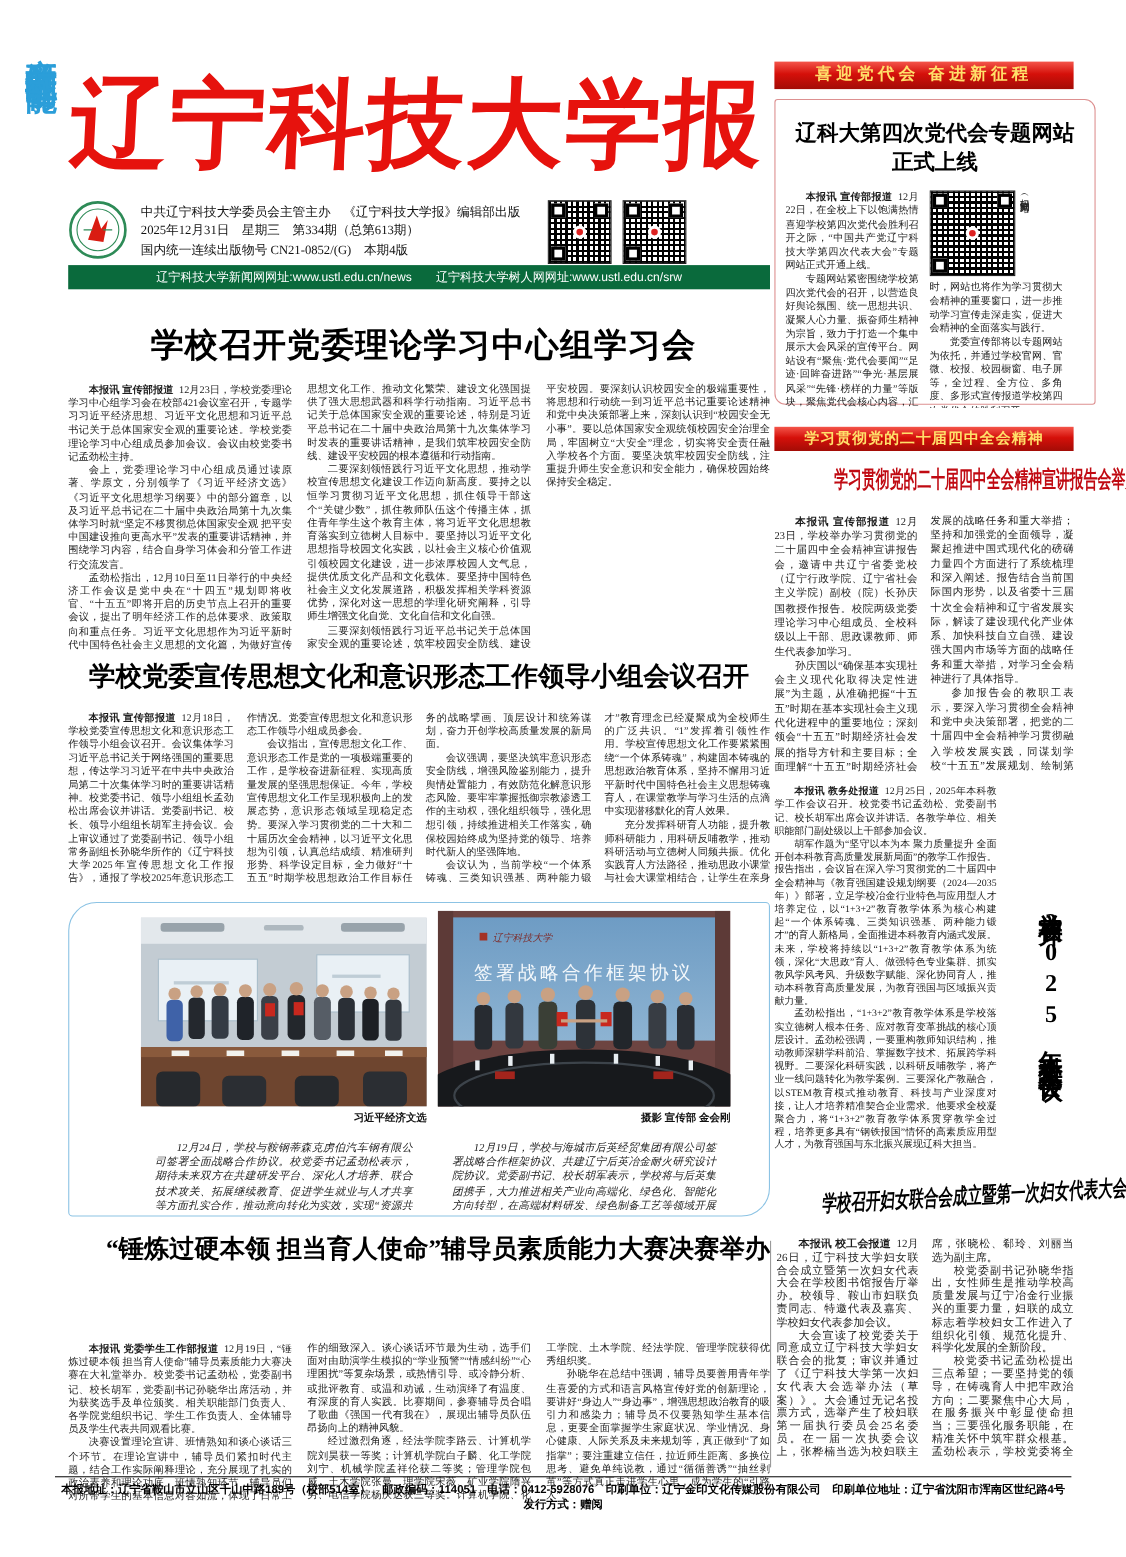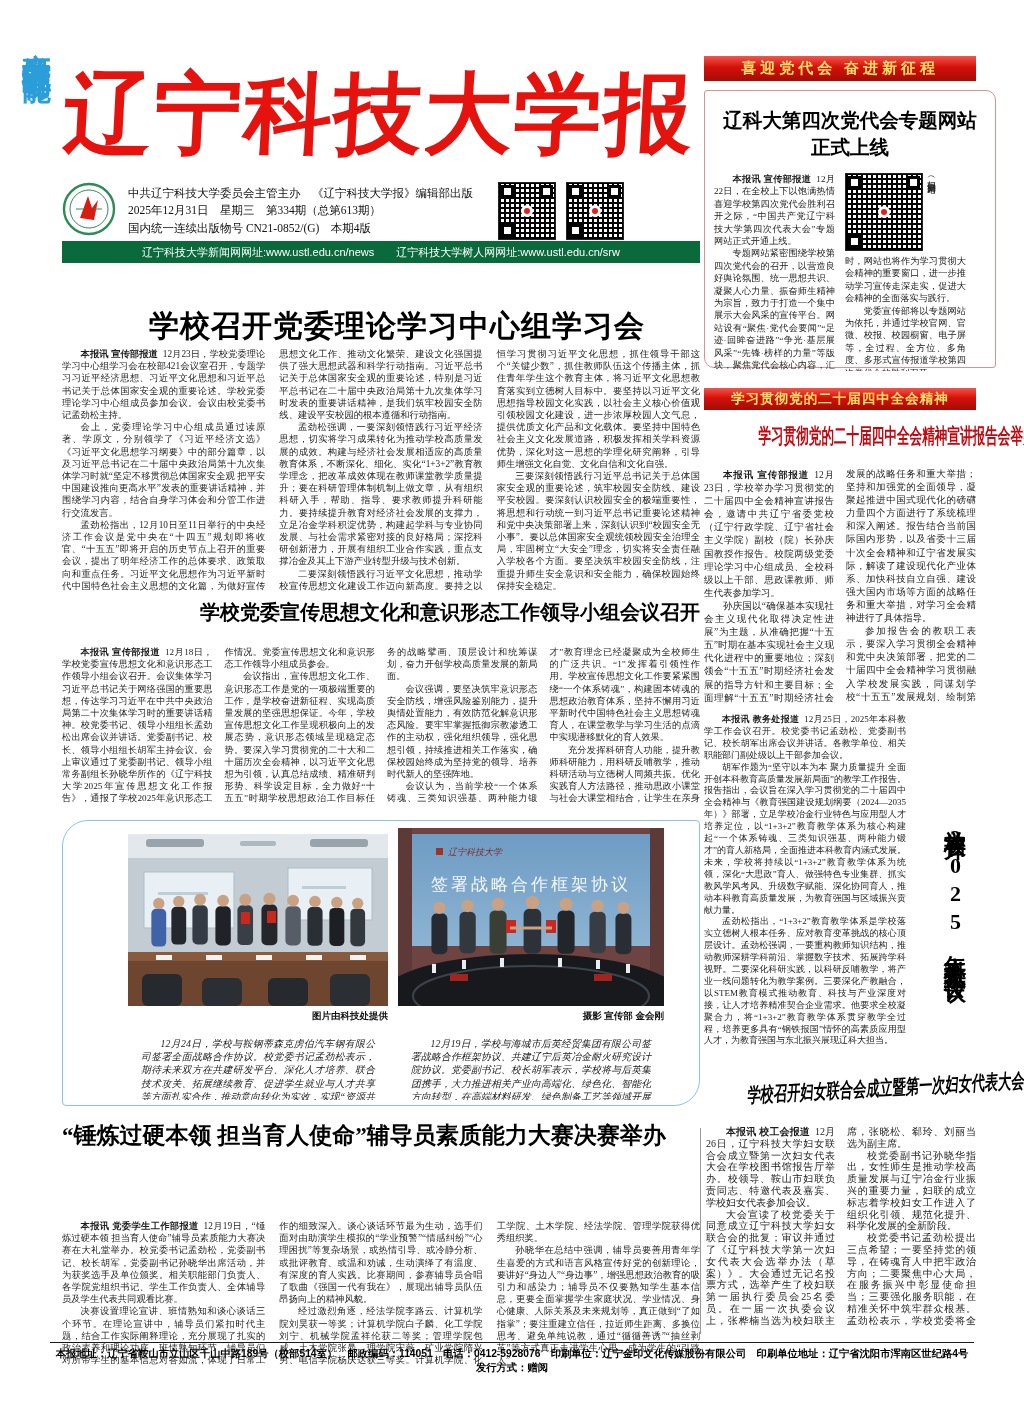--- a/index.html
+++ b/index.html
@@ -39,22 +39,22 @@
   .tr-col{width:121px;font-size:9.2px;line-height:12.4px;text-align:justify;overflow:hidden;height:198px;}
   .qr-wrap{display:flex;margin-bottom:4px;}
   .qr.big{width:76px;height:76px;}
   .qr-note{writing-mode:vertical-rl;font-size:8.5px;line-height:12px;margin-left:3px;color:#222;letter-spacing:1px;}
   
   .body{font-size:9.3px;line-height:12.2px;color:#1d1d1d;overflow:hidden;column-fill:auto;}
   .cols3{column-count:3;column-gap:14px;}
   .cols4{column-count:4;column-gap:12px;font-size:9.2px;}
   .cols2{column-count:2;column-gap:12px;}
   .ha{left:62px;top:290px;width:638px;font-size:30px;font-weight:900;text-align:center;letter-spacing:1px;color:#000;}
-  .hb{left:62px;top:599px;width:638px;font-size:20px;font-weight:bold;text-align:right;color:#000;}
-  .hf2{left:62px;top:1120px;width:638px;font-size:23px;font-weight:bold;text-align:left;color:#000;}
+  .hb{left:62px;top:599px;width:638px;font-size:24px;font-weight:bold;text-align:center;color:#000;}
+  .hf2{left:62px;top:1120px;width:638px;font-size:23px;font-weight:bold;text-align:right;color:#000;}
   .hc{left:704px;top:416px;width:272px;height:40px;line-height:40px;font-size:21px;font-weight:bold;
       color:#c00a12;white-space:nowrap;transform:scaleX(0.60);transform-origin:50% 50%;text-align:center;}
   .he{left:700px;top:1070px;width:280px;height:40px;line-height:40px;font-size:20px;font-weight:bold;color:#000;
       white-space:nowrap;transform:scaleX(0.66) rotate(-2deg) skewX(-8deg);transform-origin:50% 50%;text-align:center;}
   
   .feat{left:62px;top:820px;width:636px;height:284px;border:1.5px solid #8cc3e4;border-radius:26px 4px 26px 4px;}
   .v-title{left:11px;top:30px;width:46px;height:242px;writing-mode:vertical-rl;text-orientation:upright;
       font-size:29px;font-weight:900;color:#2b9ed9;letter-spacing:3px;font-family:"Liberation Sans",sans-serif;}
   .cap{font-size:9.5px;font-weight:bold;font-family:"Liberation Sans",sans-serif;text-align:right;color:#111;}
   .kaiti{font-style:italic;font-size:9.8px;line-height:13.2px;overflow:hidden;}
@@ -128,26 +128,25 @@
               <div class="dot"></div>
           </div>
           <div class="qr-note">（扫码浏览网站）</div>
         </div>
         <p class="para" style="text-indent:0">时，网站也将作为学习贯彻大会精神的重要窗口，进一步推动学习宣传走深走实，促进大会精神的全面落实与践行。</p>
         <p class="para">党委宣传部将以专题网站为依托，并通过学校官网、官微、校报、校园橱窗、电子屏等，全过程、全方位、多角度、多形式宣传报道学校第四次党代会的胜利召开。</p>
       </div>
     </div>
   </div>
 
-  <h1 class="abs ha hs" style="margin:16px">学校召开党委理论学习中心组学习会</h1>
+  <h1 class="abs ha hs" style="margin:4px">学校召开党委理论学习中心组学习会</h1>
   <div class="abs body cols3 jt" style="left:62px;top:348px;width:638px;height:246px;">
     <p class="para"><strong class="byline">本报讯 宣传部报道</strong><span>12月23日，学校党委理论学习中心组学习会在校部421会议室召开，专题学习习近平经济思想、习近平文化思想和习近平总书记关于总体国家安全观的重要论述。学校党委理论学习中心组成员参加会议。会议由校党委书记孟劲松主持。</span></p>
     <p class="para">会上，党委理论学习中心组成员通过读原著、学原文，分别领学了《习近平经济文选》《习近平文化思想学习纲要》中的部分篇章，以及习近平总书记在二十届中央政治局第十九次集体学习时就“坚定不移贯彻总体国家安全观 把平安中国建设推向更高水平”发表的重要讲话精神，并围绕学习内容，结合自身学习体会和分管工作进行交流发言。</p>
     <p class="para">孟劲松指出，12月10日至11日举行的中央经济工作会议是党中央在“十四五”规划即将收官、“十五五”即将开启的历史节点上召开的重要会议，提出了明年经济工作的总体要求、政策取向和重点任务。习近平文化思想作为习近平新时代中国特色社会主义思想的文化篇，为做好宣传思想文化工作、推动文化繁荣、建设文化强国提供了强大思想武器和科学行动指南。习近平总书记关于总体国家安全观的重要论述，特别是习近平总书记在二十届中央政治局第十九次集体学习时发表的重要讲话精神，是我们筑牢校园安全防线、建设平安校园的根本遵循和行动指南。</p>
-    <p class="para">孟劲松强调，一要深刻领悟践行习近平经济思想，切实将学习成果转化为推动学校高质量发展的成效。构建与经济社会发展相适应的高质量教育体系，不断深化、细化、实化“1+3+2”教育教学理念，把改革成效体现在教师课堂教学质量提升；要在科研管理体制机制上做文章，从有组织科研入手，帮助、指导、要求教师提升科研能力。要持续提升教育对经济社会发展的支撑力，立足冶金学科积淀优势，构建起学科与专业协同发展、与社会需求紧密对接的良好格局；深挖科研创新潜力，开展有组织工业合作实践，重点支撑冶金及其上下游产业转型升级与技术创新。</p>
     <p class="para">二要深刻领悟践行习近平文化思想，推动学校宣传思想文化建设工作迈向新高度。要持之以恒学习贯彻习近平文化思想，抓住领导干部这个“关键少数”，抓住教师队伍这个传播主体，抓住青年学生这个教育主体，将习近平文化思想教育落实到立德树人目标中。要坚持以习近平文化思想指导校园文化实践，以社会主义核心价值观引领校园文化建设，进一步浓厚校园人文气息，提供优质文化产品和文化载体。要坚持中国特色社会主义文化发展道路，积极发挥相关学科资源优势，深化对这一思想的学理化研究阐释，引导师生增强文化自觉、文化自信和文化自强。</p>
     <p class="para">三要深刻领悟践行习近平总书记关于总体国家安全观的重要论述，筑牢校园安全防线、建设平安校园。要深刻认识校园安全的极端重要性，将思想和行动统一到习近平总书记重要论述精神和党中央决策部署上来，深刻认识到“校园安全无小事”。要以总体国家安全观统领校园安全治理全局，牢固树立“大安全”理念，切实将安全责任融入学校各个方面。要坚决筑牢校园安全防线，注重提升师生安全意识和安全能力，确保校园始终保持安全稳定。</p>
   </div>
 
   <h2 class="abs hb hf" style="margin:0">学校党委宣传思想文化和意识形态工作领导小组会议召开</h2>
   <div class="abs body cols4 jt" style="left:62px;top:646px;width:638px;height:168px;">
     <p class="para"><strong class="byline">本报讯 宣传部报道</strong><span>12月18日，学校党委宣传思想文化和意识形态工作领导小组会议召开。会议集体学习习近平总书记关于网络强国的重要思想，传达学习习近平在中共中央政治局第二十次集体学习时的重要讲话精神。校党委书记、领导小组组长孟劲松出席会议并讲话。党委副书记、校长、领导小组组长胡军主持会议。会上审议通过了党委副书记、领导小组常务副组长孙晓华所作的《辽宁科技大学2025年宣传思想文化工作报告》，通报了学校2025年意识形态工作情况。党委宣传思想文化和意识形态工作领导小组成员参会。</span></p>
     <p class="para">会议指出，宣传思想文化工作、意识形态工作是党的一项极端重要的工作，是学校奋进新征程、实现高质量发展的坚强思想保证。今年，学校宣传思想文化工作呈现积极向上的发展态势，意识形态领域呈现稳定态势。要深入学习贯彻党的二十大和二十届历次全会精神，以习近平文化思想为引领，认真总结成绩、精准研判形势、科学设定目标，全力做好“十五五”时期学校思想政治工作目标任务的战略擘画、顶层设计和统筹谋划，奋力开创学校高质量发展的新局面。</p>
     <p class="para">会议强调，要坚决筑牢意识形态安全防线，增强风险鉴别能力，提升舆情处置能力，有效防范化解意识形态风险。要牢牢掌握抵御宗教渗透工作的主动权，强化组织领导，强化思想引领，持续推进相关工作落实，确保校园始终成为坚持党的领导、培养时代新人的坚强阵地。</p>
     <p class="para">会议认为，当前学校“一个体系铸魂、三类知识强基、两种能力锻才”教育理念已经凝聚成为全校师生的广泛共识。“1”发挥着引领性作用。学校宣传思想文化工作要紧紧围绕“一个体系铸魂”，构建固本铸魂的思想政治教育体系，坚持不懈用习近平新时代中国特色社会主义思想铸魂育人，在课堂教学与学习生活的点滴中实现潜移默化的育人效果。</p>
@@ -216,21 +215,21 @@
         <rect x="78" y="121" width="16" height="5" fill="#f2f2ee"></rect>
       <rect x="128" y="121" width="16" height="5" fill="#f2f2ee"></rect>
         <rect x="178" y="121" width="16" height="5" fill="#f2f2ee"></rect>
       <rect x="222" y="121" width="16" height="5" fill="#f2f2ee"></rect>
       <rect x="14" y="140" width="40" height="32" rx="6" fill="#26292d"></rect>
       <rect x="74" y="144" width="40" height="28" rx="6" fill="#2b2e33"></rect>
       <rect x="140" y="144" width="40" height="28" rx="6" fill="#26292d"></rect>
       <rect x="202" y="140" width="40" height="32" rx="6" fill="#2b2e33"></rect>
     </svg>
   </div>
-  <div class="abs cap" style="left:128px;top:1010px;width:260px;">图片由科技处提供</div>
+  <div class="abs cap" style="left:128px;top:1010px;width:260px;">习近平经济文选</div>
   <div class="abs kaiti" style="left:128px;top:1024px;width:260px;height:76px;">
     <p>12月24日，学校与鞍钢蒂森克虏伯汽车钢有限公司签署全面战略合作协议。校党委书记孟劲松表示，期待未来双方在共建研发平台、深化人才培养、联合技术攻关、拓展继续教育、促进学生就业与人才共享等方面扎实合作，推动意向转化为实效，实现“资源共享、优势互补、共赢发展”。</p>
     <p>此次战略合作是校企双方共同推动产学研深度融合的关键举措，将为辽宁振兴与钢铁产业高质量发展注入强劲动力。</p>
   </div>
 
   <div class="abs" style="left:398px;top:828px;width:266px;height:178px;">
     <svg width="266" height="178" viewBox="0 0 266 178">
       <rect width="266" height="178" fill="#6d4441"></rect>
       <rect x="0" y="0" width="14" height="178" fill="#5d3a37"></rect>
       <rect x="252" y="0" width="14" height="178" fill="#5d3a37"></rect>

